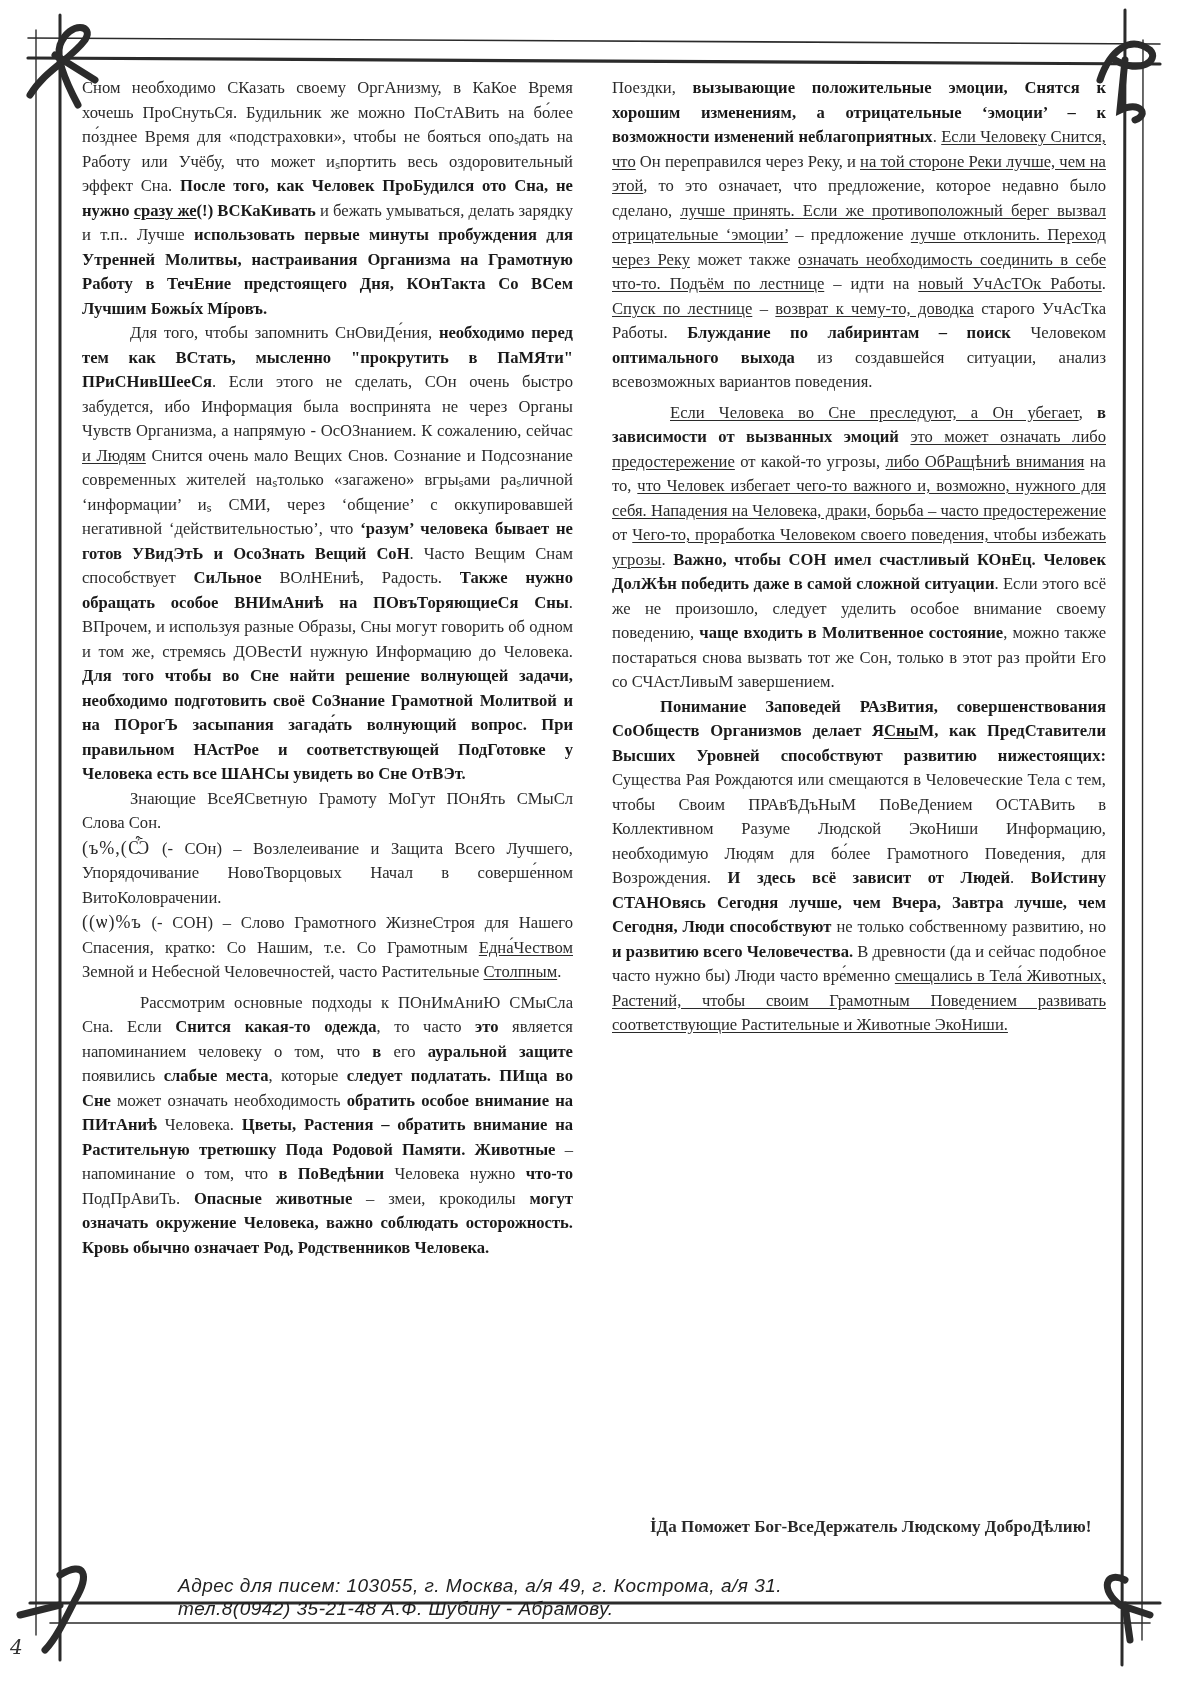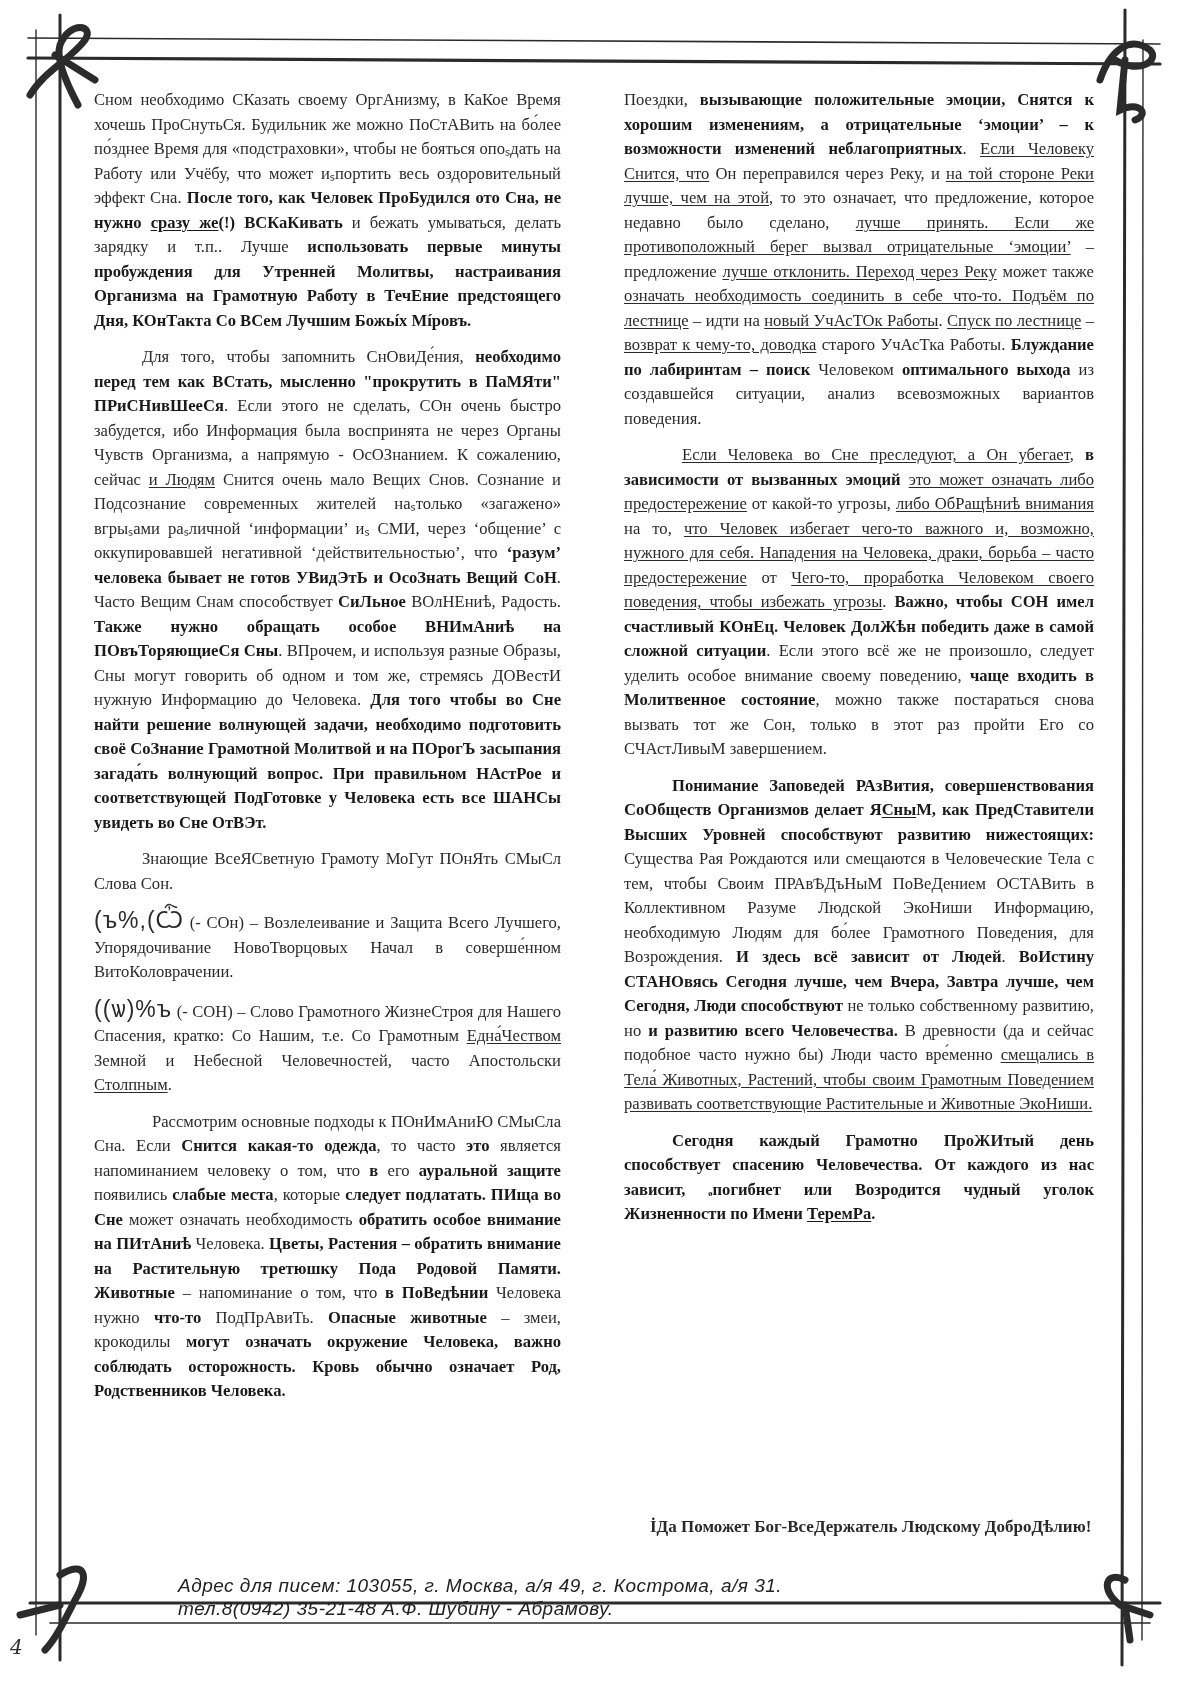--- a/index.html
+++ b/index.html
@@ -1,27 +1,27 @@
 <!DOCTYPE html>
 <html><head>
 <meta charset="utf-8">
 <style>
   html, body { margin:0; padding:0; background:#ffffff; }
   body { width:1188px; height:1682px; position:relative; overflow:hidden; font-family:"Liberation Serif", serif; color:#2a2a2a; }
   .frame-svg { position:absolute; left:0; top:0; width:1188px; height:1682px; pointer-events:none; }
   .col { position:absolute; top:76px; font-size:16.6px; line-height:24.5px; text-align:justify; }
   .col.left { left:82px; width:491px; }
   .col.right { left:612px; width:494px; }
-  .para { margin:12px; }
+  .para { margin:0; }
   .para.indent { text-indent:48px; }
   .para.indent2 { text-indent:58px; }
   .para.gap { margin-top:6px; }
   .b { font-weight:bold; color:#1a1a1a; }
   .u { text-decoration:underline; text-underline-offset:2px; }
-  .glyph { font-family:Liberation Sans, sans-serif; font-size:23px; letter-spacing:1px; }
+  .glyph { font-family:Liberation Serif, serif; font-size:18px; letter-spacing:1px; }
   .closing { position:absolute; left:622px; top:1512px; width:494px; font-size:17px; line-height:30px; font-weight:bold; text-indent:28px; }
   .address { position:absolute; left:178px; font-family:Liberation Sans, sans-serif; font-style:italic; font-size:19px; letter-spacing:0.5px; color:#222; }
   .address.l1 { top:1575px; }
   .address.l2 { top:1598px; }
   .page-num { position:absolute; left:10px; top:1635px; font-family:"DejaVu Serif", serif; font-style:italic; font-size:20px; color:#333; }
 </style>
 </head>
 <body>
 
 <svg class="frame-svg" viewBox="0 0 1188 1682" xmlns="http://www.w3.org/2000/svg">
@@ -48,27 +48,26 @@
     <path d="M20 1615 L 60 1605"></path>
     <path d="M1125 1580 C 1105 1570, 1100 1590, 1120 1605 L 1150 1615 M1125 1605 L 1130 1640"></path>
   </g>
 </svg>
 
 <div class="col left" id="left-col">
     <p class="para"><span class="">Сном необходимо СКазать своему ОргАнизму, в КаКое Время хочешь ПроСнутьСя. Будильник же можно ПоСтАВить на бо́лее по́зднее Время для «подстраховки», чтобы не бояться опоₛдать на Работу или Учёбу, что может иₛпортить весь оздоровительный эффект Сна. </span><span class="b">После того, как Человек ПроБудился ото Сна, не нужно </span><span class="b u">сразу же</span><span class="b">(!) ВСКаКивать</span><span class=""> и бежать умываться, делать зарядку и т.п.. Лучше </span><span class="b">использовать первые минуты пробуждения для Утренней Молитвы, настраивания Организма на Грамотную Работу в ТечЕние предстоящего Дня, КОнТакта Со ВСем Лучшим Божьíх Míровъ.</span></p>
     <p class="para indent"><span class="">Для того, чтобы запомнить СнОвиДе́ния, </span><span class="b">необходимо перед тем как ВСтать, мысленно "прокрутить в ПаМЯти" ПРиСНивШееСя</span><span class="">. Если этого не сделать, СОн очень быстро забудется, ибо Информация была воспринята не через Органы Чувств Организма, а напрямую - ОсОЗнанием. К сожалению, сейчас </span><span class="u">и Людям</span><span class=""> Снится очень мало Вещих Снов. Сознание и Подсознание современных жителей наₛтолько «загажено» вгрыₛами раₛличной ‘информации’ иₛ СМИ, через ‘общение’ с оккупировавшей негативной ‘действительностью’, что </span><span class="b">‘разум’ человека бывает не готов УВидЭтЬ и ОсоЗнать Вещий СоН</span><span class="">. Часто Вещим Снам способствует </span><span class="b">СиЛьное</span><span class=""> ВОлНЕниѣ, Радость. </span><span class="b">Также нужно обращать особое ВНИмАниѣ на ПОвъТоряющиеСя Сны</span><span class="">. ВПрочем, и используя разные Образы, Сны могут говорить об одном и том же, стремясь ДОВестИ нужную Информацию до Человека. </span><span class="b">Для того чтобы во Сне найти решение волнующей задачи, необходимо подготовить своё СоЗнание Грамотной Молитвой и на ПОрогЪ засыпания загада́ть волнующий вопрос. При правильном НАстРое и соответствующей ПодГотовке у Человека есть все ШАНСы увидеть во Сне ОтВЭт.</span></p>
     <p class="para indent"><span class="">Знающие ВсеЯСветную Грамоту МоГут ПОнЯть СМыСл Слова Сон.</span></p>
     <p class="para"><span class="glyph">(ъ%,(Ѽ</span><span class=""> (- СОн) – Возлелеивание и Защита Всего Лучшего, Упорядочивание НовоТворцовых Начал в соверше́нном ВитоКоловрачении.</span></p>
-    <p class="para"><span class="glyph">  ((ѡ)%ъ</span><span class=""> (- СОН) – Слово Грамотного ЖизнеСтроя для Нашего Спасения, кратко: Со Нашим, т.е. Со Грамотным </span><span class="u">Една́Чеством</span><span class=""> Земной и Небесной Человечностей, часто Апостольски </span><span class="u">Столпным</span><span class="">.</span></p>
+    <p class="para"><span class="glyph">  ((ѡ)%ъ</span><span class=""> (- СОН) – Слово Грамотного ЖизнеСтроя для Нашего Спасения, кратко: Со Нашим, т.е. Со Грамотным </span><span class="u">Една́Чеством</span><span class=""> Земной и Небесной Человечностей, часто Растительные </span><span class="u">Столпным</span><span class="">.</span></p>
     <p class="para indent2 gap"><span class="">Рассмотрим основные подходы к ПОнИмАниЮ СМыСла Сна. Если </span><span class="b">Снится какая-то одежда</span><span class="">, то часто </span><span class="b">это</span><span class=""> является напоминанием человеку о том, что </span><span class="b">в</span><span class=""> его </span><span class="b">ауральной защите</span><span class=""> появились </span><span class="b">слабые места</span><span class="">, которые </span><span class="b">следует подлатать. ПИща во Сне</span><span class=""> может означать необходимость </span><span class="b">обратить особое внимание на ПИтАниѣ</span><span class=""> Человека. </span><span class="b">Цветы, Растения – обратить внимание на Растительную третюшку Пода Родовой Памяти. Животные</span><span class=""> – напоминание о том, что </span><span class="b">в ПоВедѣнии</span><span class=""> Человека нужно </span><span class="b">что-то</span><span class=""> ПодПрАвиТь. </span><span class="b">Опасные животные</span><span class=""> – змеи, крокодилы </span><span class="b">могут означать окружение Человека, важно соблюдать осторожность. Кровь обычно означает Род, Родственников Человека.</span></p>
   </div>
 <div class="col right" id="right-col">
     <p class="para"><span class="">Поездки, </span><span class="b">вызывающие положительные эмоции, Снятся к хорошим изменениям, а отрицательные ‘эмоции’ – к возможности изменений неблагоприятных</span><span class="">. </span><span class="u">Если Человеку Снится, что</span><span class=""> Он переправился через Реку, и </span><span class="u">на той стороне Реки лучше, чем на этой</span><span class="">, то это означает, что предложение, которое недавно было сделано, </span><span class="u">лучше принять. Если же противоположный берег вызвал отрицательные ‘эмоции’</span><span class=""> – предложение </span><span class="u">лучше отклонить. Переход через Реку</span><span class=""> может также </span><span class="u">означать необходимость соединить в себе что-то. Подъём по лестнице</span><span class=""> – идти на </span><span class="u">новый УчАсТОк Работы</span><span class="">. </span><span class="u">Спуск по лестнице</span><span class=""> – </span><span class="u">возврат к чему-то, доводка</span><span class=""> старого УчАсТка Работы. </span><span class="b">Блуждание по лабиринтам – поиск</span><span class=""> Человеком </span><span class="b">оптимального выхода</span><span class=""> из создавшейся ситуации, анализ всевозможных вариантов поведения.</span></p>
     <p class="para indent2 gap"><span class="u">Если Человека во Сне преследуют, а Он убегает</span><span class="">, </span><span class="b">в зависимости от вызванных эмоций</span><span class=""> </span><span class="u">это может означать либо предостережение</span><span class=""> от какой-то угрозы, </span><span class="u">либо ОбРащѣниѣ внимания</span><span class=""> на то, </span><span class="u">что Человек избегает чего-то важного и, возможно, нужного для себя. Нападения на Человека, драки, борьба – часто предостережение</span><span class=""> от </span><span class="u">Чего-то, проработка Человеком своего поведения, чтобы избежать угрозы</span><span class="">. </span><span class="b">Важно, чтобы СОН имел счастливый КОнЕц. Человек ДолЖѣн победить даже в самой сложной ситуации</span><span class="">. Если этого всё же не произошло, следует уделить особое внимание своему поведению, </span><span class="b">чаще входить в Молитвенное состояние</span><span class="">, можно также постараться снова вызвать тот же Сон, только в этот раз пройти Его со СЧАстЛивыМ завершением.</span></p>
     <p class="para indent"><span class="b">Понимание Заповедей РАзВития, совершенствования СоОбществ Организмов делает Я</span><span class="b u">Сны</span><span class="b">М, как ПредСтавители Высших Уровней способствуют развитию нижестоящих:</span><span class=""> Существа Рая Рождаются или смещаются в Человеческие Тела с тем, чтобы Своим ПРАвѢДъНыМ ПоВеДением ОСТАВить в Коллективном Разуме Людской ЭкоНиши Информацию, необходимую Людям для бо́лее Грамотного Поведения, для Возрождения. </span><span class="b">И здесь всё зависит от Людей</span><span class="">. </span><span class="b">ВоИстину СТАНОвясь Сегодня лучше, чем Вчера, Завтра лучше, чем Сегодня, Люди способствуют</span><span class=""> не только собственному развитию, но </span><span class="b">и развитию всего Человечества.</span><span class=""> В древности (да и сейчас подобное часто нужно бы) Люди часто вре́менно </span><span class="u">смещались в Тела́ Животных, Растений, чтобы своим Грамотным Поведением развивать соответствующие Растительные и Животные ЭкоНиши.</span></p>
-    <p class="para indent"><span class="b">Сегодня каждый Грамотно ПроЖИтый день способствует спасению Человечества. От каждого из нас зависит, ₔпогибнет или Возродится чудный уголок Жизненности по Имени </span><span class="b u">Терем</span><span class="b u">Ра</span><span class="b">.</span></p>
   </div>
 
 <div class="closing">İДа Поможет Бог-ВсеДержатель Людскому ДоброДѣлию!</div>
 
 <div class="address l1">Адрес для писем: 103055, г. Москва, а/я 49, г. Кострома, а/я 31.</div>
 <div class="address l2">тел.8(0942) 35-21-48   А.Ф. Шубину - Абрамову.</div>
 <div class="page-num">4</div>
 
 </body></html>

